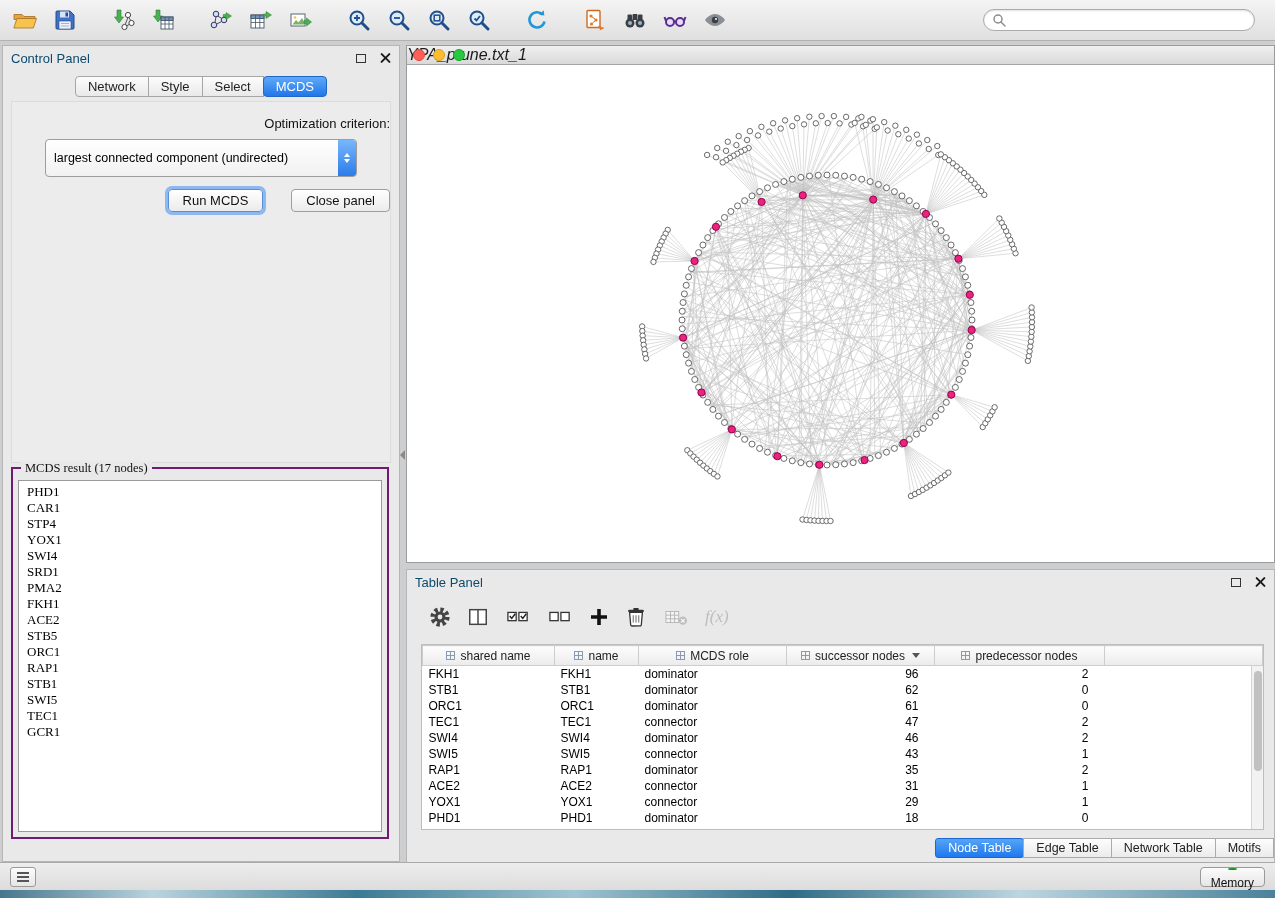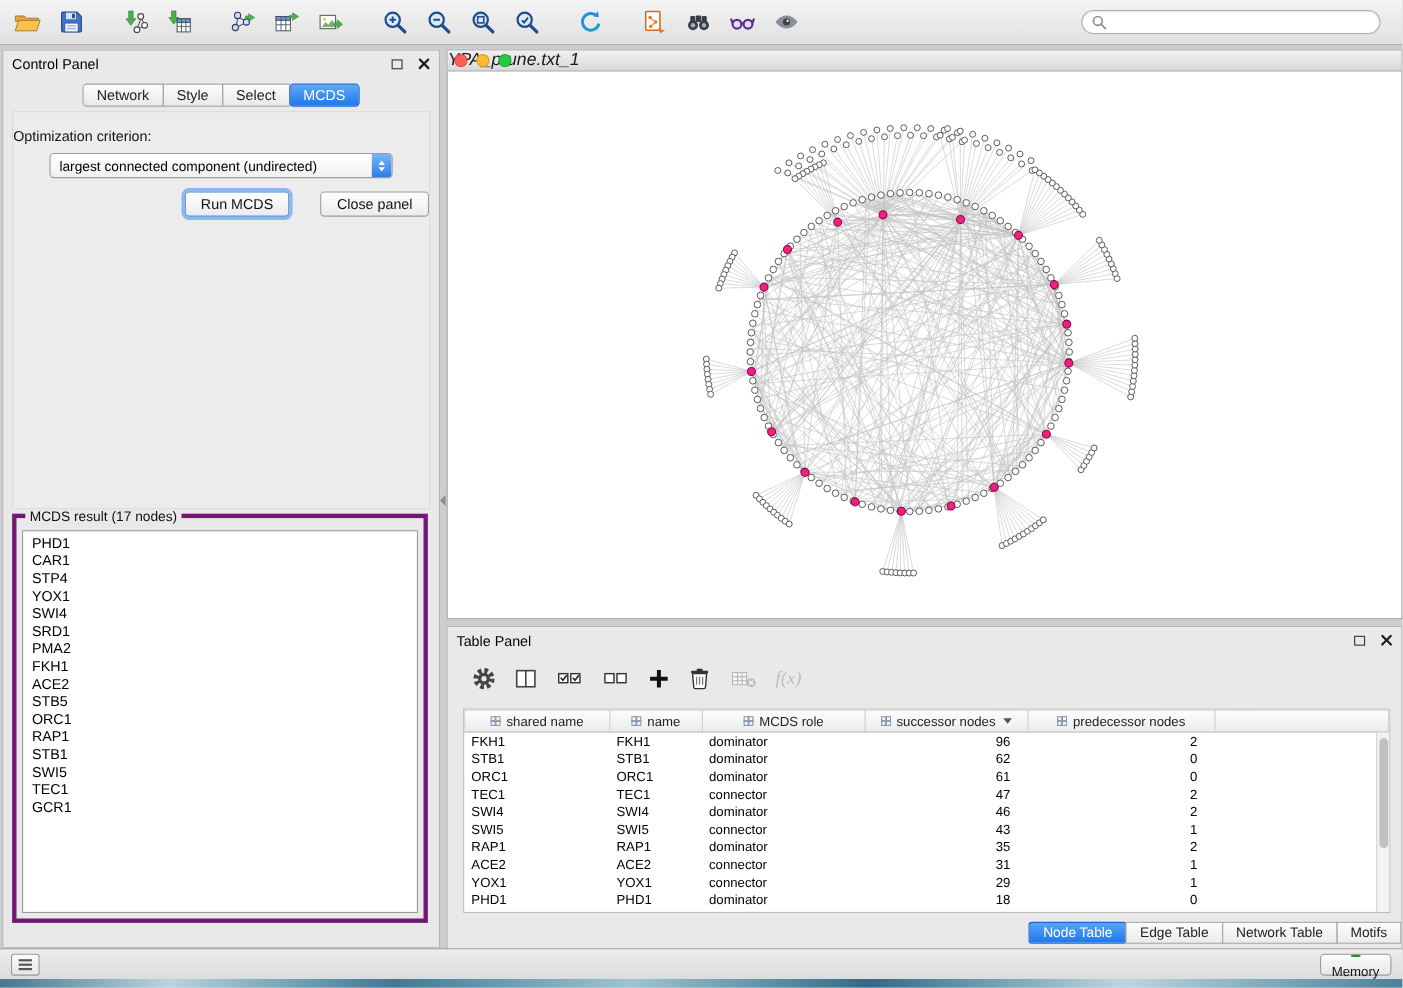--- a/index.html
+++ b/index.html
@@ -15,47 +15,47 @@
   .tb-btn svg { display:block; }
   .tb-gap { width:18px; flex:0 0 auto; }
   .search-box { margin-left:auto; margin-right:10px; width:272px; height:22px; background:#fff;
     border:1px solid #ababab; border-radius:12px; display:flex; align-items:center; padding:0 8px;
     box-shadow:inset 0 1px 2px rgba(0,0,0,0.12); flex:0 0 auto; }
   .search-box input { flex:1; border:0; outline:0; background:transparent; font-size:12px; font-family:inherit; min-width:0; }
 
   
   .control-panel { position:absolute; left:2px; top:45px; width:398px; height:817px;
     background:#e9e9e9; border:1px solid #b6b6b6; }
-  .panel-header { height:24px; display:flex; align-items:center; padding:0 8px; font-size:13px; color:#000000; }
+  .panel-header { height:24px; display:flex; align-items:center; padding:0 8px; font-size:13px; color:#0c4a6e; }
   .panel-header .spacer { flex:1; }
   .float-glyph { width:10px; height:9px; border:1.5px solid #333; margin-right:14px; }
   .close-glyph { position:relative; width:11px; height:11px; }
   .close-glyph::before, .close-glyph::after { content:""; position:absolute; left:-1px; top:4.5px; width:13px; height:2.2px; background:#1b1b1b; border-radius:1px; }
   .close-glyph::before { transform:rotate(45deg); }
   .close-glyph::after  { transform:rotate(-45deg); }
   .cp-tabs { display:flex; justify-content:center; margin-top:6px; position:relative; z-index:1; }
   .cp-tab { padding:2px 12px; font-size:13px; color:#222; background:linear-gradient(#fcfcfc,#e9e9e9);
     border:1px solid #a6a6a6; margin-left:-1px; cursor:default; }
   .cp-tab:first-child { border-radius:4px 0 0 4px; margin-left:0; }
   .cp-tab.active { background:linear-gradient(#5fa9f7,#2077e9); color:#fff; border-color:#2166cd; border-radius:4px; }
   .mcds-pane { position:absolute; left:8px; top:55px; right:8px; height:362px; background:#ececec; border:1px solid #dcdcdc; }
-  .opt-label { text-align:left; margin-top:14px; font-size:13px; color:#111; }
-  .dropdown { position:relative; margin:8px auto 0; width:312px; height:23px;
+  .opt-label { text-align:right; margin-top:14px; font-size:13px; color:#111; }
+  .dropdown { position:relative; margin:8px auto 0; width:312px; height:38px;
     background:linear-gradient(#ffffff,#f1f1f1); border:1px solid #9d9d9d; border-radius:4px;
     display:flex; align-items:center; overflow:hidden; }
   .dropdown-text { flex:1; font-size:12.5px; padding-left:8px; color:#000; white-space:nowrap; overflow:hidden; }
   .dropdown-stepper { width:18px; align-self:stretch; background:linear-gradient(#79b6fb,#2b7ceb);
     display:flex; flex-direction:column; align-items:center; justify-content:center; gap:2px; }
   .arr-up { width:0; height:0; border-left:3.5px solid transparent; border-right:3.5px solid transparent; border-bottom:4px solid #fff; }
   .arr-dn { width:0; height:0; border-left:3.5px solid transparent; border-right:3.5px solid transparent; border-top:4px solid #fff; }
   .btn-row { display:flex; justify-content:flex-end; gap:28px; margin-top:12px; }
   .sw-btn { padding:3px 14px; font-size:13px; color:#111; font-family:inherit;
     background:linear-gradient(#ffffff,#ebebeb); border:1px solid #9f9f9f; border-radius:4px; }
   .sw-btn.focus-ring { box-shadow:0 0 0 3px rgba(110,165,240,0.75); border-color:#5590dd; }
-  .result-box { position:absolute; left:8px; top:421px; right:10px; bottom:22px; border:4px solid #701a75; }
+  .result-box { position:absolute; left:8px; top:421px; right:10px; bottom:22px; border:2px solid #701a75;font-family:Liberation Serif, serif; }
   .result-title { position:absolute; top:-8px; left:8px; background:#e9e9e9; padding:0 4px; font-size:12.5px; color:#111; }
   .result-list { position:absolute; left:5px; right:5px; top:11px; bottom:5px; background:#fff;
     border:1px solid #9a9a9a; padding-top:3px; overflow:hidden; }
   .mcds-item { font-size:13px; line-height:16px; padding-left:8px; color:#000; }
 
   
   .splitter { position:absolute; left:400px; top:45px; width:6px; height:817px; }
   .splitter::after { content:""; position:absolute; top:405px; left:0;
     border-top:5px solid transparent; border-bottom:5px solid transparent; border-right:5px solid #8a8a8a; }
 

